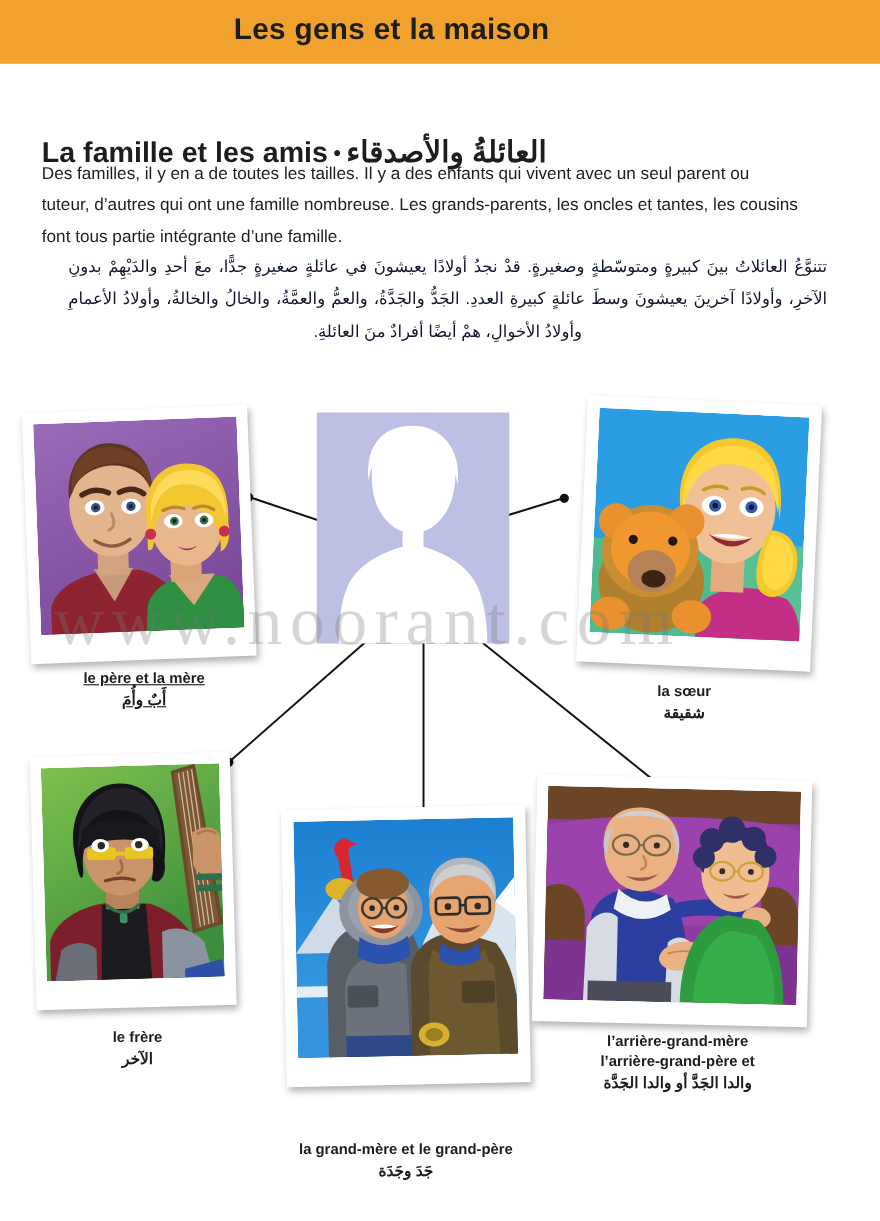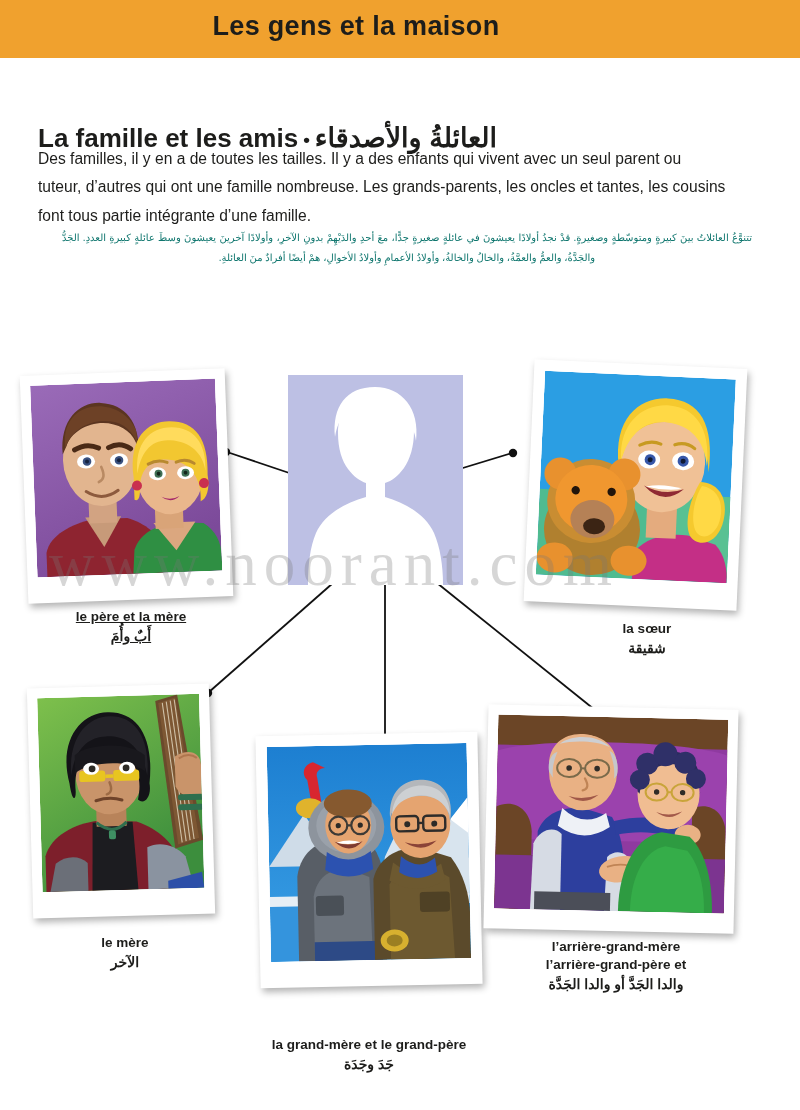--- a/index.html
+++ b/index.html
@@ -66,23 +66,23 @@
     line-height: 1.82;
     color: #1d1d1b;
     text-align: left;
   }
 
   .ar-paragraph {
     position: absolute;
     right: 48px;
     top: 228px;
     width: 690px;
-    font-size: 10px;
+    font-size: 15px;
     line-height: 1.95;
-    color: #0f766e;
+    color: #0f172a;
     direction: rtl;
     text-align: justify;
     text-align-last: center;
   }
 
   
   .connectors {
     position: absolute;
     left: 0; top: 0;
     width: 800px; height: 1110px;
@@ -305,21 +305,21 @@
       <ellipse cx="54" cy="146" rx="22" ry="19" fill="#b58156"></ellipse>
       <ellipse cx="56" cy="153" rx="11" ry="8" fill="#3b2414"></ellipse>
       <circle cx="36" cy="118" r="4.2" fill="#22150b"></circle>
       <circle cx="72" cy="118" r="4.2" fill="#22150b"></circle>
 
       <ellipse cx="18" cy="186" rx="18" ry="15" fill="#e8912e"></ellipse>
       <ellipse cx="92" cy="186" rx="18" ry="15" fill="#e8912e"></ellipse>
     </svg>
   </div>
 </div>
-<div class="caption" style="left:557px; top:620px; width:180px;">
+<div class="caption" style="left:532px; top:620px; width:180px;">
   <span class="fr">la sœur</span>
   <span class="ar">شقيقة</span>
 </div>
 
 <div class="photo-card" style="left:30px; top:686px; width:182px; height:230px; padding:10px 10px 26px 10px; transform:rotate(-1.6deg);">
   <div class="photo-inner">
     <svg width="162" height="194" viewBox="0 0 162 194" preserveAspectRatio="none">
       <defs>
         <linearGradient id="gbg" x1="0" y1="0" x2="0.5" y2="1">
           <stop offset="0%" stop-color="#7ec04c"></stop>
@@ -369,21 +369,21 @@
       <path d="M136 62 C 150 54, 162 58, 162 72 L162 100 C 154 106, 140 102, 136 92 Z" fill="#c9946a"></path>
       <path d="M140 64 q10 -6 18 0" stroke="#b0764e" stroke-width="2" fill="none"></path>
       <rect x="138" y="100" width="26" height="6" rx="3" fill="#2f6f4e"></rect>
       <rect x="138" y="110" width="26" height="6" rx="3" fill="#2f6f4e"></rect>
 
       <path d="M126 186 L160 178 L162 194 L126 194 Z" fill="#2c4fa8"></path>
     </svg>
   </div>
 </div>
 <div class="caption" style="left:40px; top:934px; width:170px;">
-  <span class="fr">le mère</span>
+  <span class="fr">le frère</span>
   <span class="ar">الآخر</span>
 </div>
 
 <div class="photo-card" style="left:258px; top:734px; width:222px; height:252px; padding:11px 11px 26px 11px; transform:rotate(-1.2deg);">
   <div class="photo-inner">
     <svg width="200" height="215" viewBox="0 0 200 215" preserveAspectRatio="none">
       <defs>
         <linearGradient id="sky" x1="0" y1="0" x2="0" y2="1">
           <stop offset="0%" stop-color="#1d7fd1"></stop>
           <stop offset="100%" stop-color="#3aa0e6"></stop>

